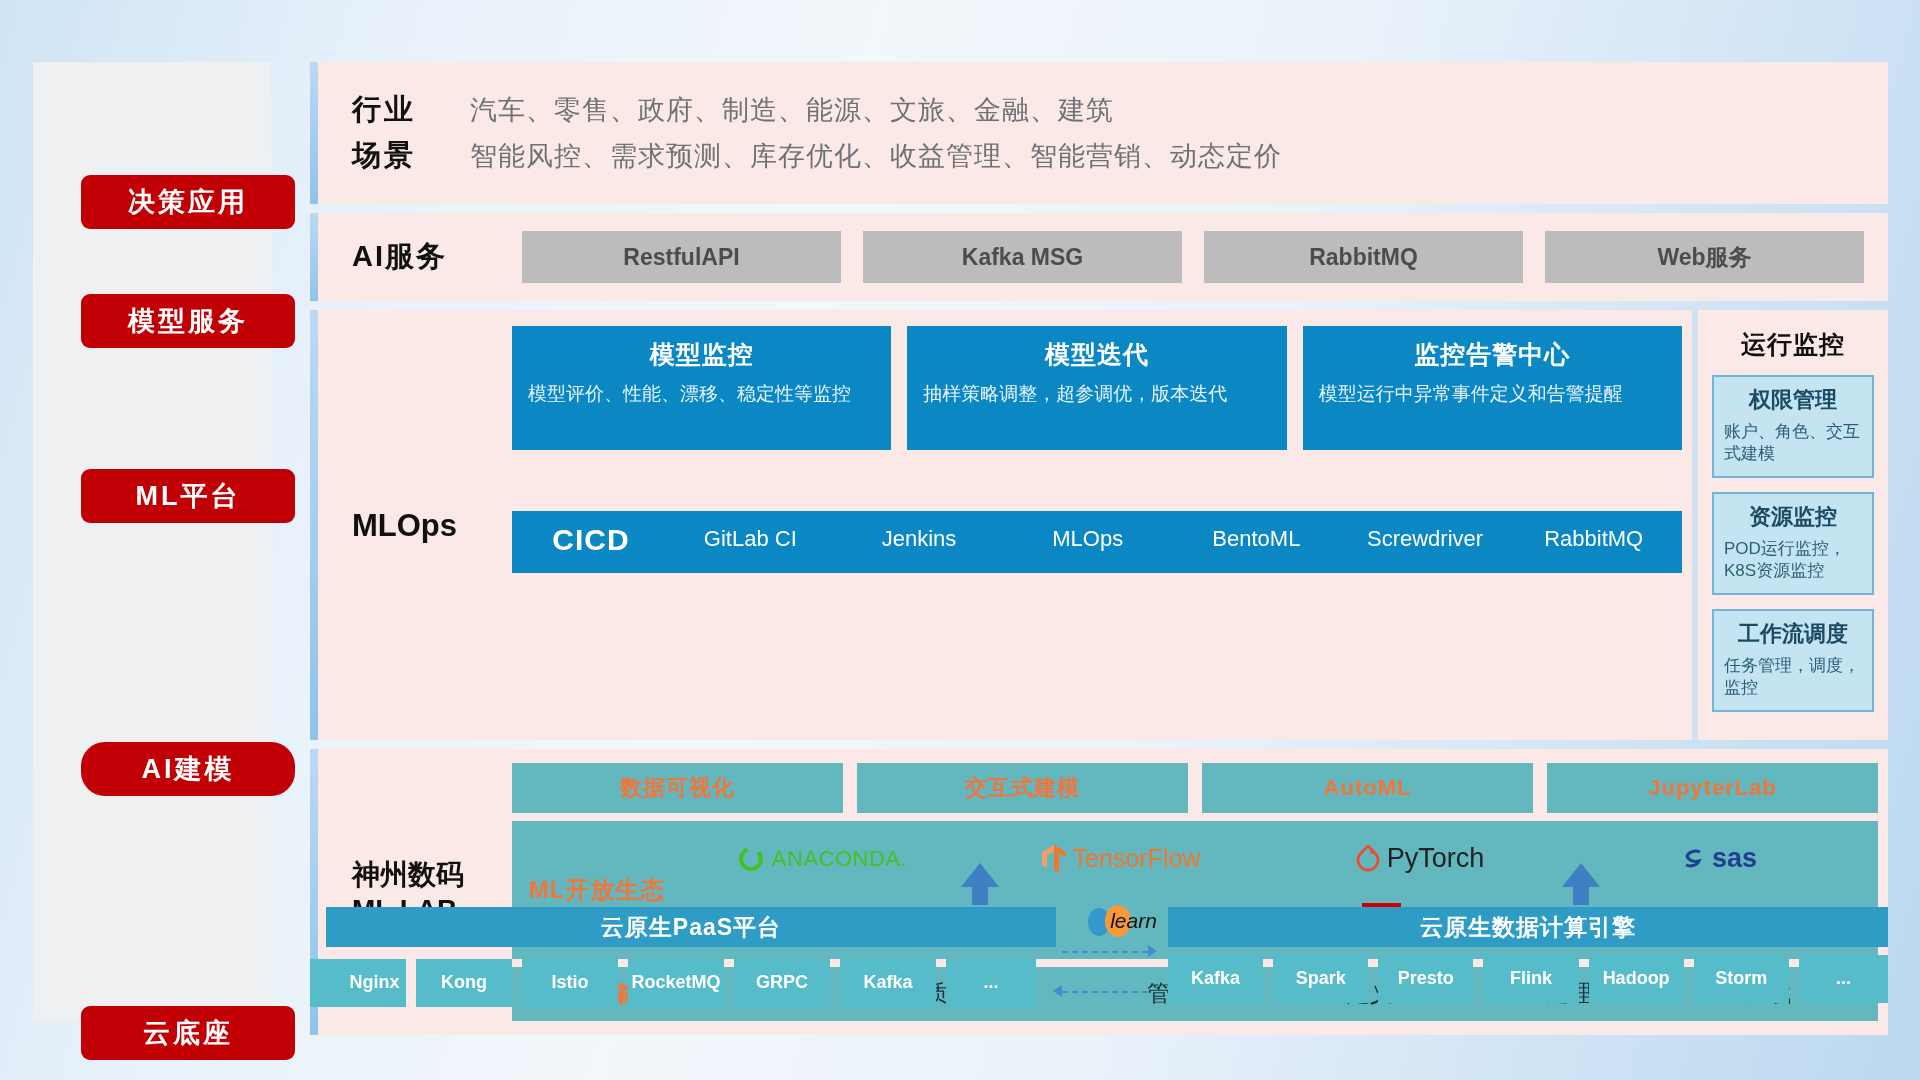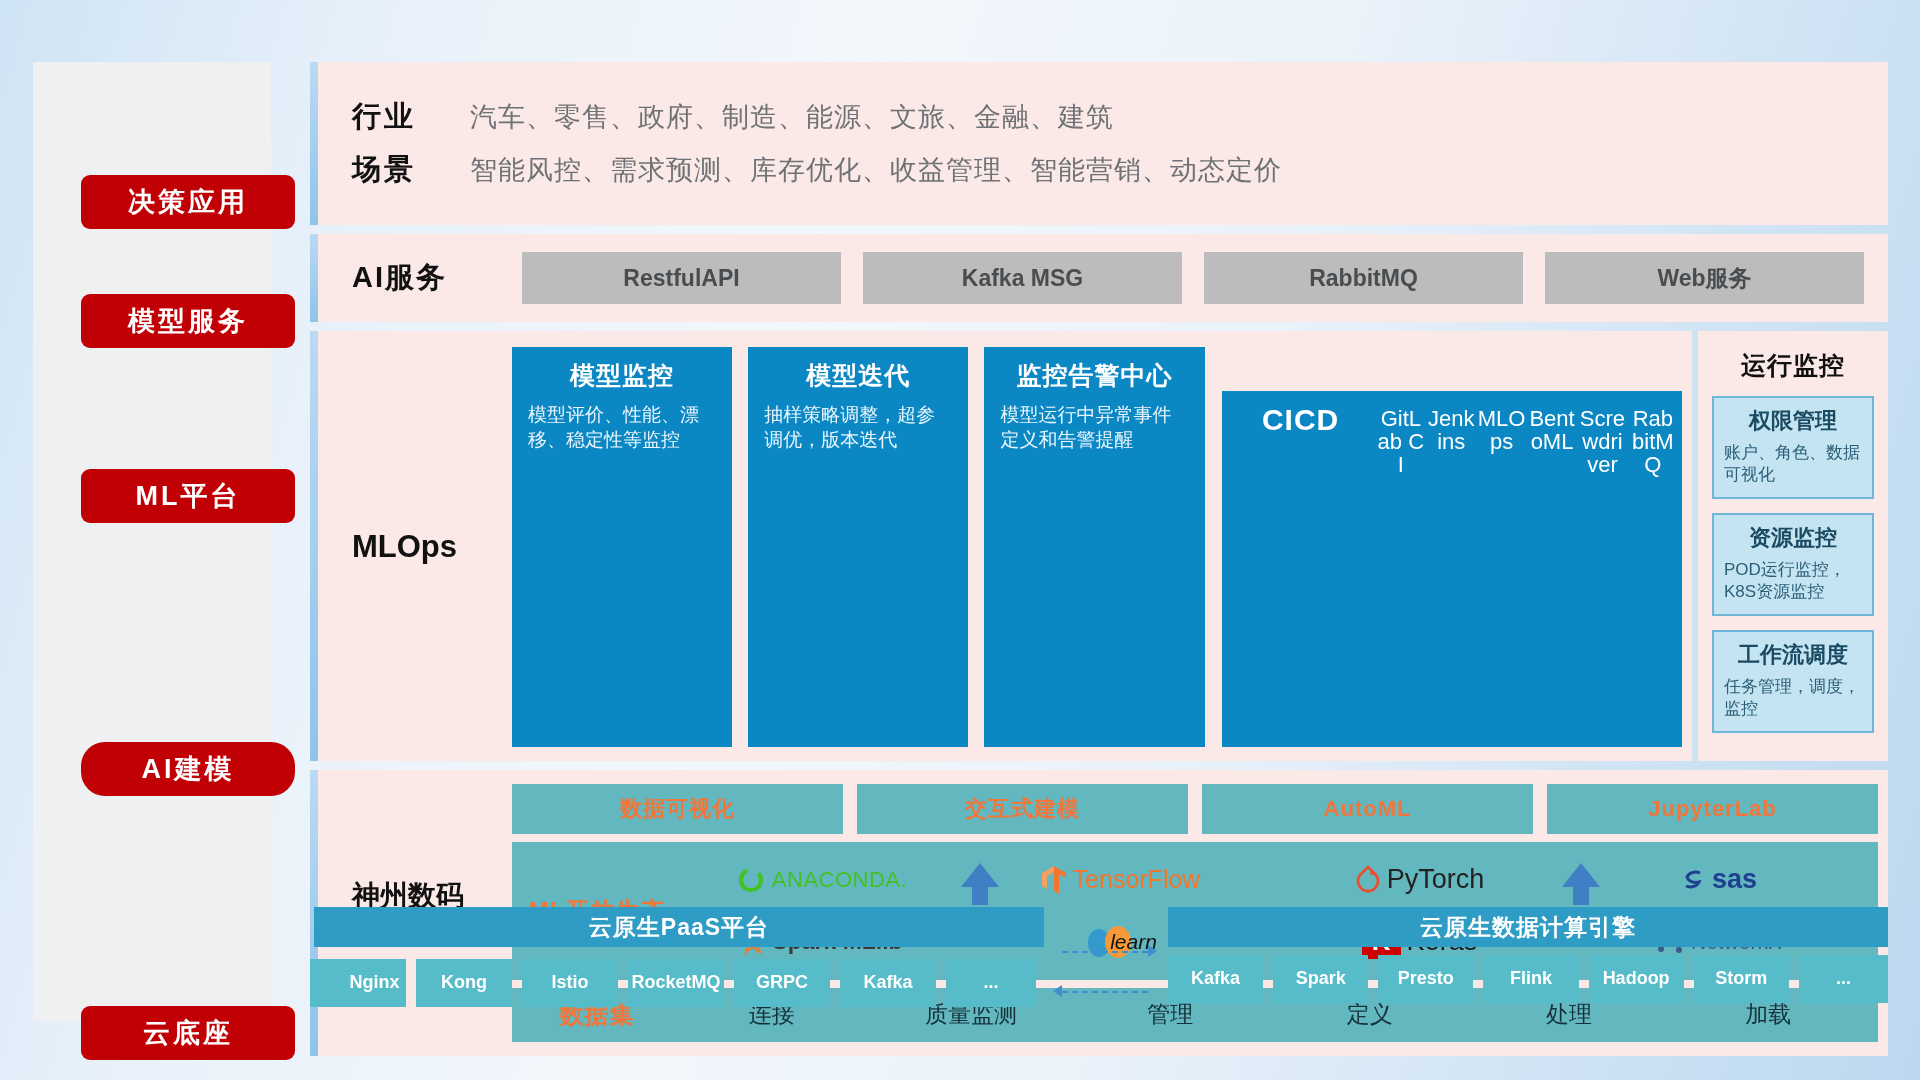--- a/index.html
+++ b/index.html
@@ -49,21 +49,21 @@
   .band {
     background: #fbe9e7;
     border-left: 8px solid;
     border-image: linear-gradient(180deg,#bcd9f2,#8ec4ea) 1;
     margin-bottom: 9px;
     position: relative;
   }
 
   
   .b-top { padding: 22px 26px 22px 34px; }
-  .kv { display: flex; align-items: center; margin: 13px 0; }
+  .kv { display: flex; align-items: center; margin: 6px 0; }
   .kv-key {
     width: 118px; flex: 0 0 118px;
     font-size: 29px; font-weight: 700; color: #111;
     letter-spacing: 3px;
   }
   .kv-val { font-size: 27px; color: #6f7275; letter-spacing: 1px; }
 
   
   .b-svc { padding: 18px 24px 18px 34px; display: flex; align-items: center; }
   .b-label {
@@ -80,21 +80,21 @@
     display: flex; align-items: center; justify-content: center;
   }
 
   
   .b-ops { display: flex; }
   .ops-left { flex: 1; display: flex; padding: 16px 10px 14px 34px; }
   .ops-label {
     font-size: 31px; font-weight: 700; color: #111;
     flex: 0 0 160px; display: flex; align-items: center;
   }
-  .ops-stack { flex: 1; display: flex; flex-direction: row; gap: 17px; }
+  .ops-stack { flex: 1; display: flex; flex-direction: column; gap: 17px; }
   .ops-cards { display: flex; gap: 16px; }
   .ops-card {
     flex: 1; background: #0b87c4; color: #fff;
     padding: 12px 16px 14px;
     min-height: 124px;
   }
   .ops-card h4 {
     font-size: 25px; font-weight: 700; text-align: center;
     margin-bottom: 10px; letter-spacing: 1px;
   }
@@ -264,21 +264,21 @@
             <div class="cicd-item">Screwdriver</div>
             <div class="cicd-item">RabbitMQ</div>
           </div>
         </div>
       </div>
 
       <div class="monitor">
         <div class="monitor-title">运行监控</div>
         <div class="mon-card">
           <h5>权限管理</h5>
-          <p>账户、角色、数据可视化</p>
+          <p>账户、角色、交互式建模</p>
         </div>
         <div class="mon-card">
           <h5>资源监控</h5>
           <p>POD运行监控，K8S资源监控</p>
         </div>
         <div class="mon-card">
           <h5>工作流调度</h5>
           <p>任务管理，调度，监控</p>
         </div>
       </div>
@@ -390,21 +390,21 @@
     </div>
   </div>
 
   <div class="cloud">
 
     <div class="arrow-up" style="left:651px; top:-22px;"></div>
     <div class="arrow-stem" style="left:662px; top:2px;"></div>
     <div class="arrow-up" style="left:1252px; top:-22px;"></div>
     <div class="arrow-stem" style="left:1263px; top:2px;"></div>
 
-    <div class="cloud-bar" style="left:4px; top:22px; width:730px;">云原生PaaS平台</div>
+    <div class="cloud-bar" style="left:16px; top:22px; width:730px;">云原生PaaS平台</div>
     <div class="cloud-chips" style="left:0px; top:74px; width:730px;">
       <div class="cchip" style="width:96px;padding-left:37px;">Nginx</div>
       <div class="cchip" style="width:96px;">Kong</div>
       <div class="cchip" style="width:96px;">Istio</div>
       <div class="cchip" style="width:96px;">RocketMQ</div>
       <div class="cchip" style="width:96px;">GRPC</div>
       <div class="cchip" style="width:96px;">Kafka</div>
       <div class="cchip" style="width:90px;">...</div>
     </div>
 

